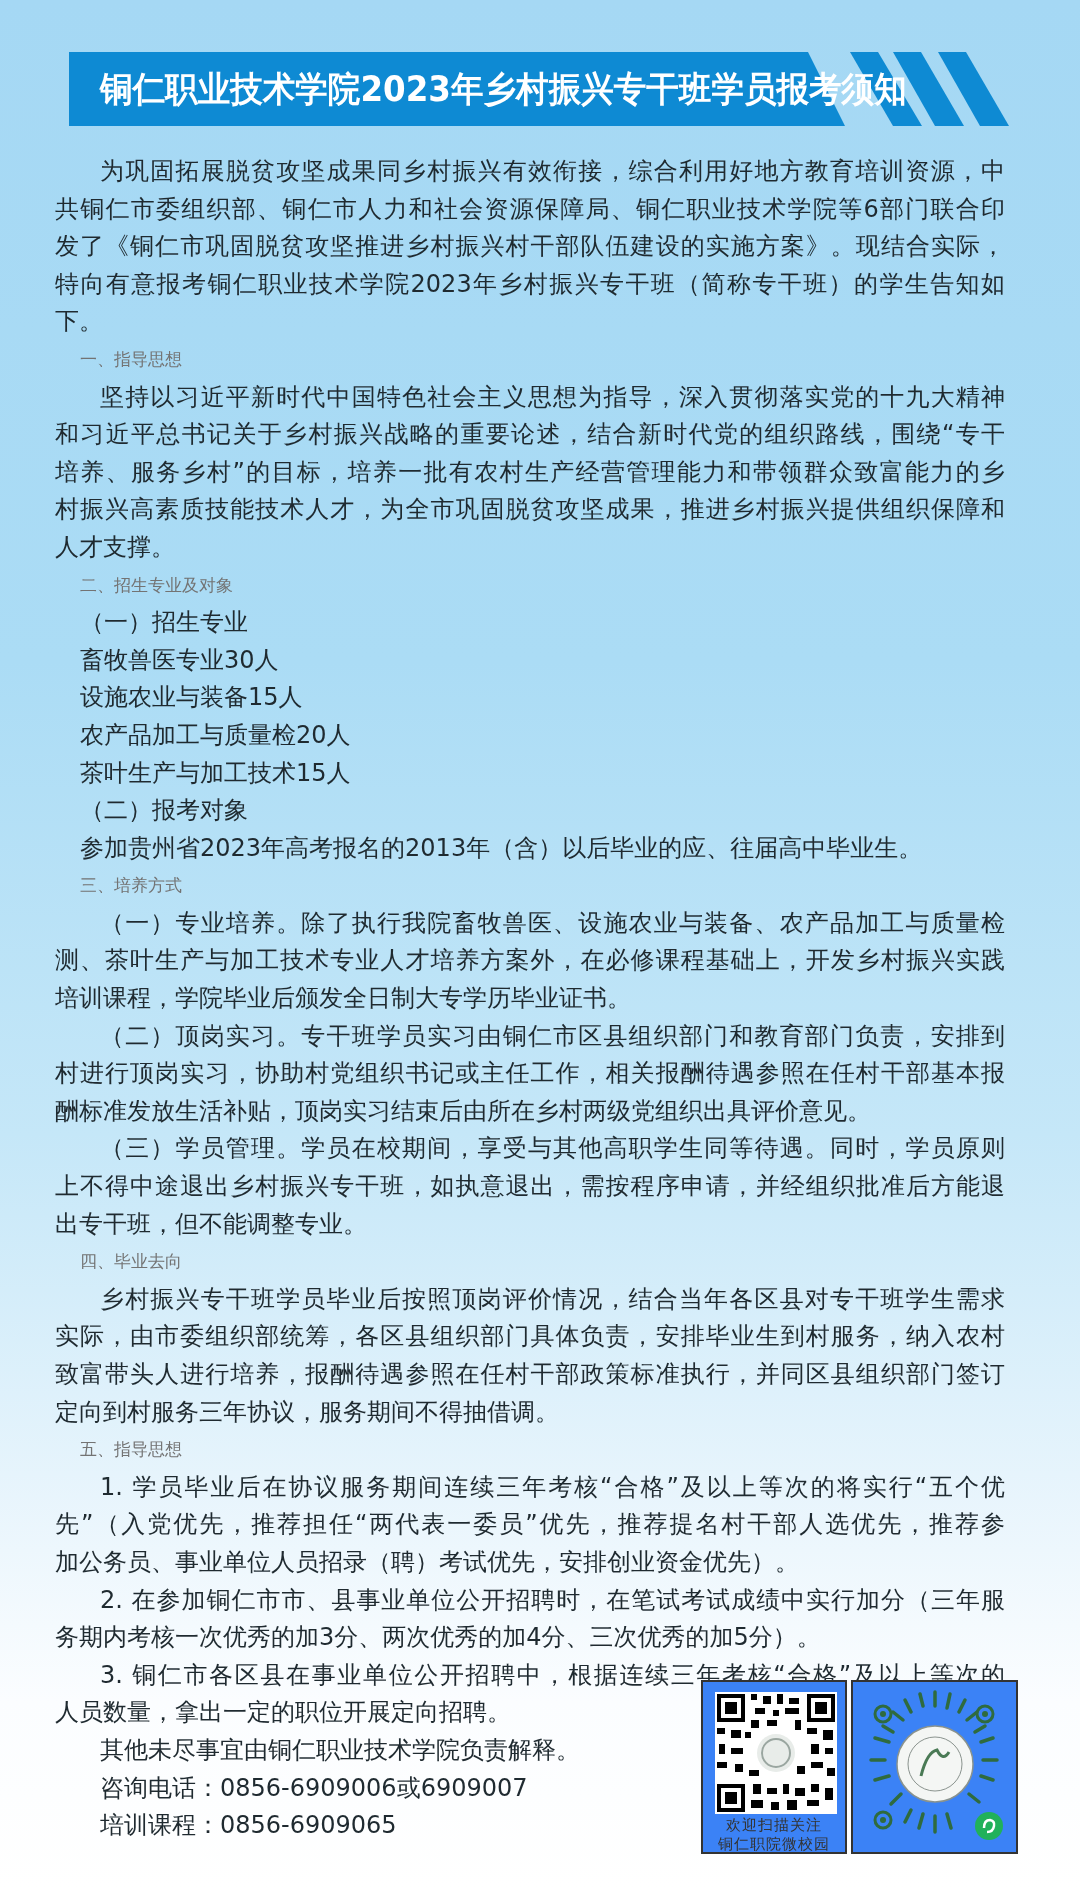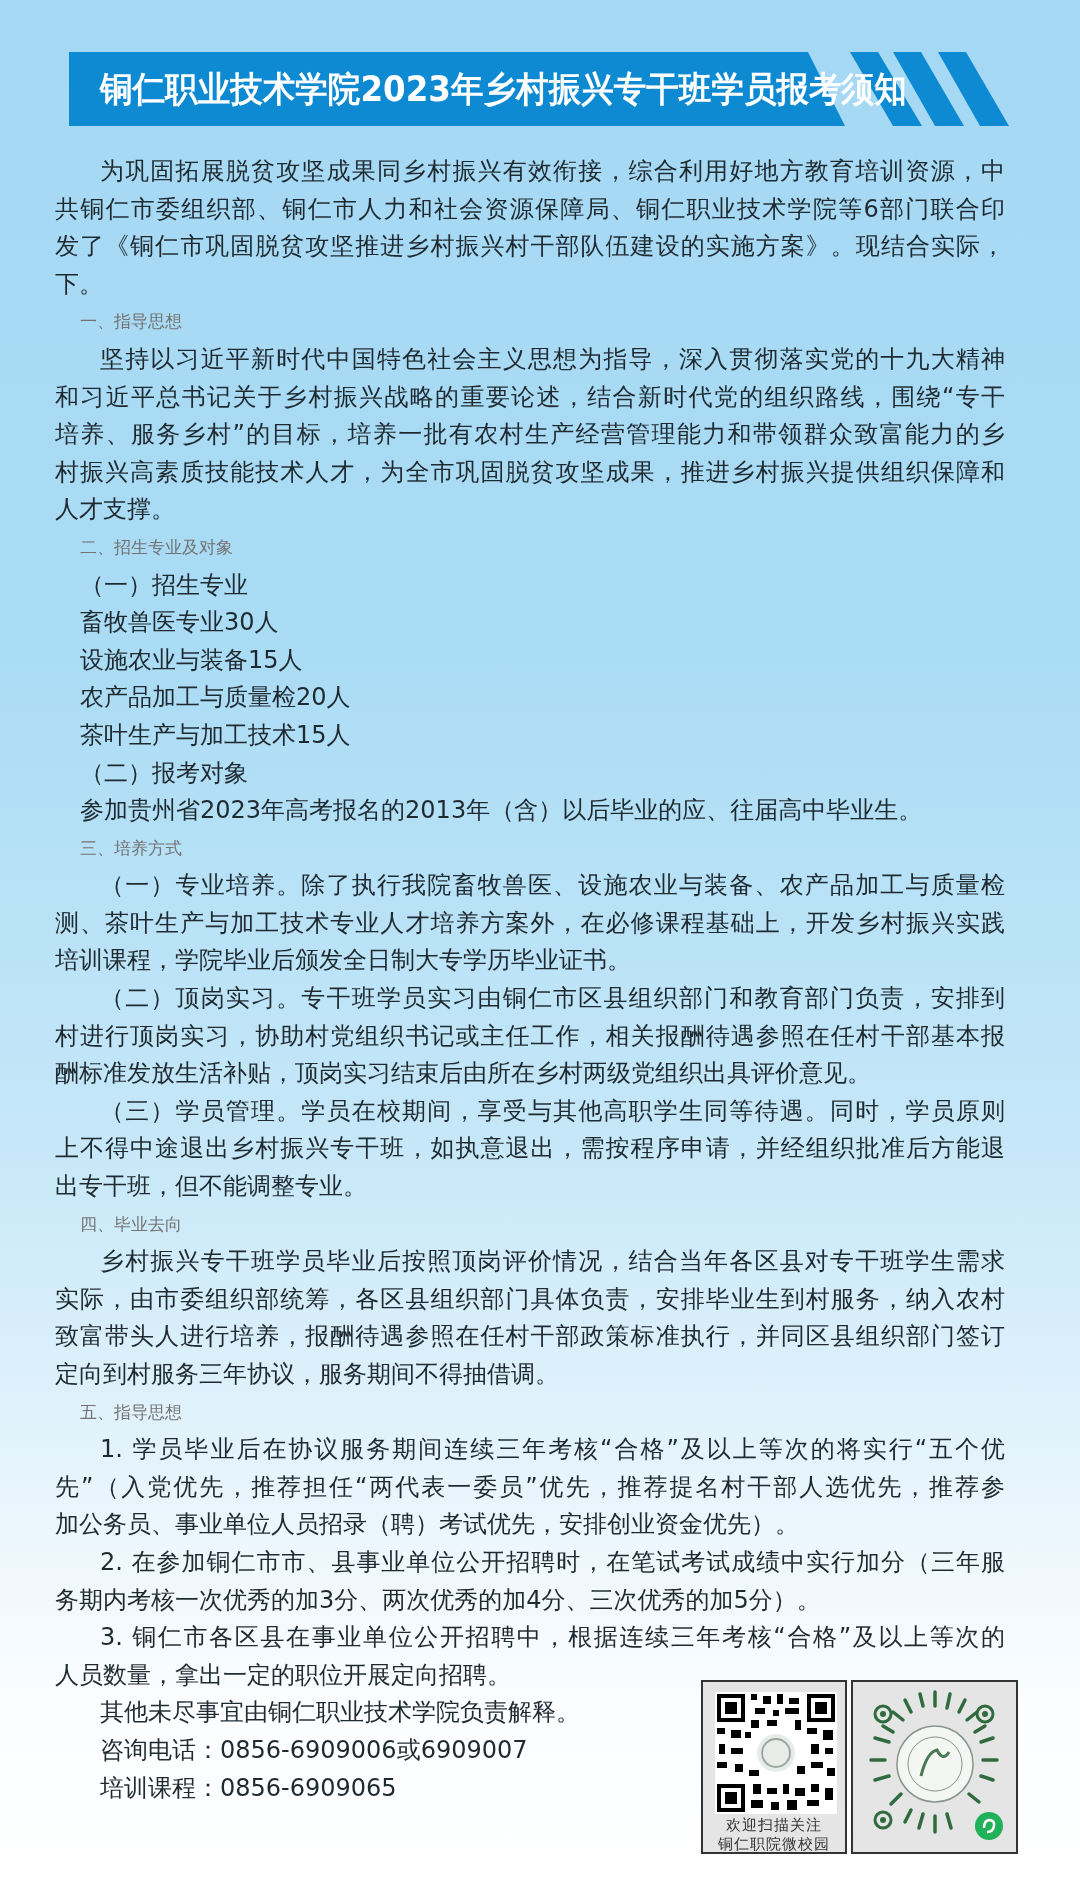--- a/index.html
+++ b/index.html
@@ -19,21 +19,21 @@
   .content { position: absolute; left: 55px; top: 153px; width: 950px; }
   .line {
     height: 37.6px; line-height: 37.6px; font-size: 24px; white-space: nowrap;
     text-align: justify; text-align-last: justify; overflow: hidden;
   }
   .line.last { text-align-last: left; }
   .line.ind { padding-left: 45px; }
   .line.ind1 { padding-left: 25px; }
   .line.h { color: #737373; font-size: 17px; padding-left: 25px; text-align-last: left; }
   .line.short { text-align-last: left; }
-  .qr-box { position: absolute; border: 2px solid #333; background: #e5e5e5; box-sizing: border-box; }
+  .qr-box { position: absolute; border: 2px solid #333; background: #3b82f6; box-sizing: border-box; }
   .qr-cap { position: absolute; left: 0; width: 100%; text-align: center; font-size: 15px; color: #333; line-height: 19px; letter-spacing: 1px; }
 </style>
 </head>
 <body>
 
 <div class="banner">
   <svg width="1080" height="140">
     <polygon points="69,52 808,52 845,126 69,126" fill="#0e8ad3"></polygon>
     <polygon points="850,52 878,52 922,126 893,126" fill="#0e8ad3"></polygon>
     <polygon points="893,52 921,52 964,126 935,126" fill="#0e8ad3"></polygon>
@@ -41,20 +41,21 @@
   </svg>
   <div class="banner-title">铜仁职业技术学院2023年乡村振兴专干班学员报考须知</div>
 </div>
 
 <div class="content">
 
   <div>
     <div class="line ind">为巩固拓展脱贫攻坚成果同乡村振兴有效衔接，综合利用好地方教育培训资源，中</div>
     <div class="line">共铜仁市委组织部、铜仁市人力和社会资源保障局、铜仁职业技术学院等6部门联合印</div>
     <div class="line">发了《铜仁市巩固脱贫攻坚推进乡村振兴村干部队伍建设的实施方案》。现结合实际，</div>
+    <div class="line">特向有意报考铜仁职业技术学院2023年乡村振兴专干班（简称专干班）的学生告知如</div>
     <div class="line last">下。</div>
   </div>
 
   <div>
     <div class="line h">一、指导思想</div>
     <div class="line ind">坚持以习近平新时代中国特色社会主义思想为指导，深入贯彻落实党的十九大精神</div>
     <div class="line">和习近平总书记关于乡村振兴战略的重要论述，结合新时代党的组织路线，围绕“专干</div>
     <div class="line">培养、服务乡村”的目标，培养一批有农村生产经营管理能力和带领群众致富能力的乡</div>
     <div class="line">村振兴高素质技能技术人才，为全市巩固脱贫攻坚成果，推进乡村振兴提供组织保障和</div>
     <div class="line last">人才支撑。</div>

